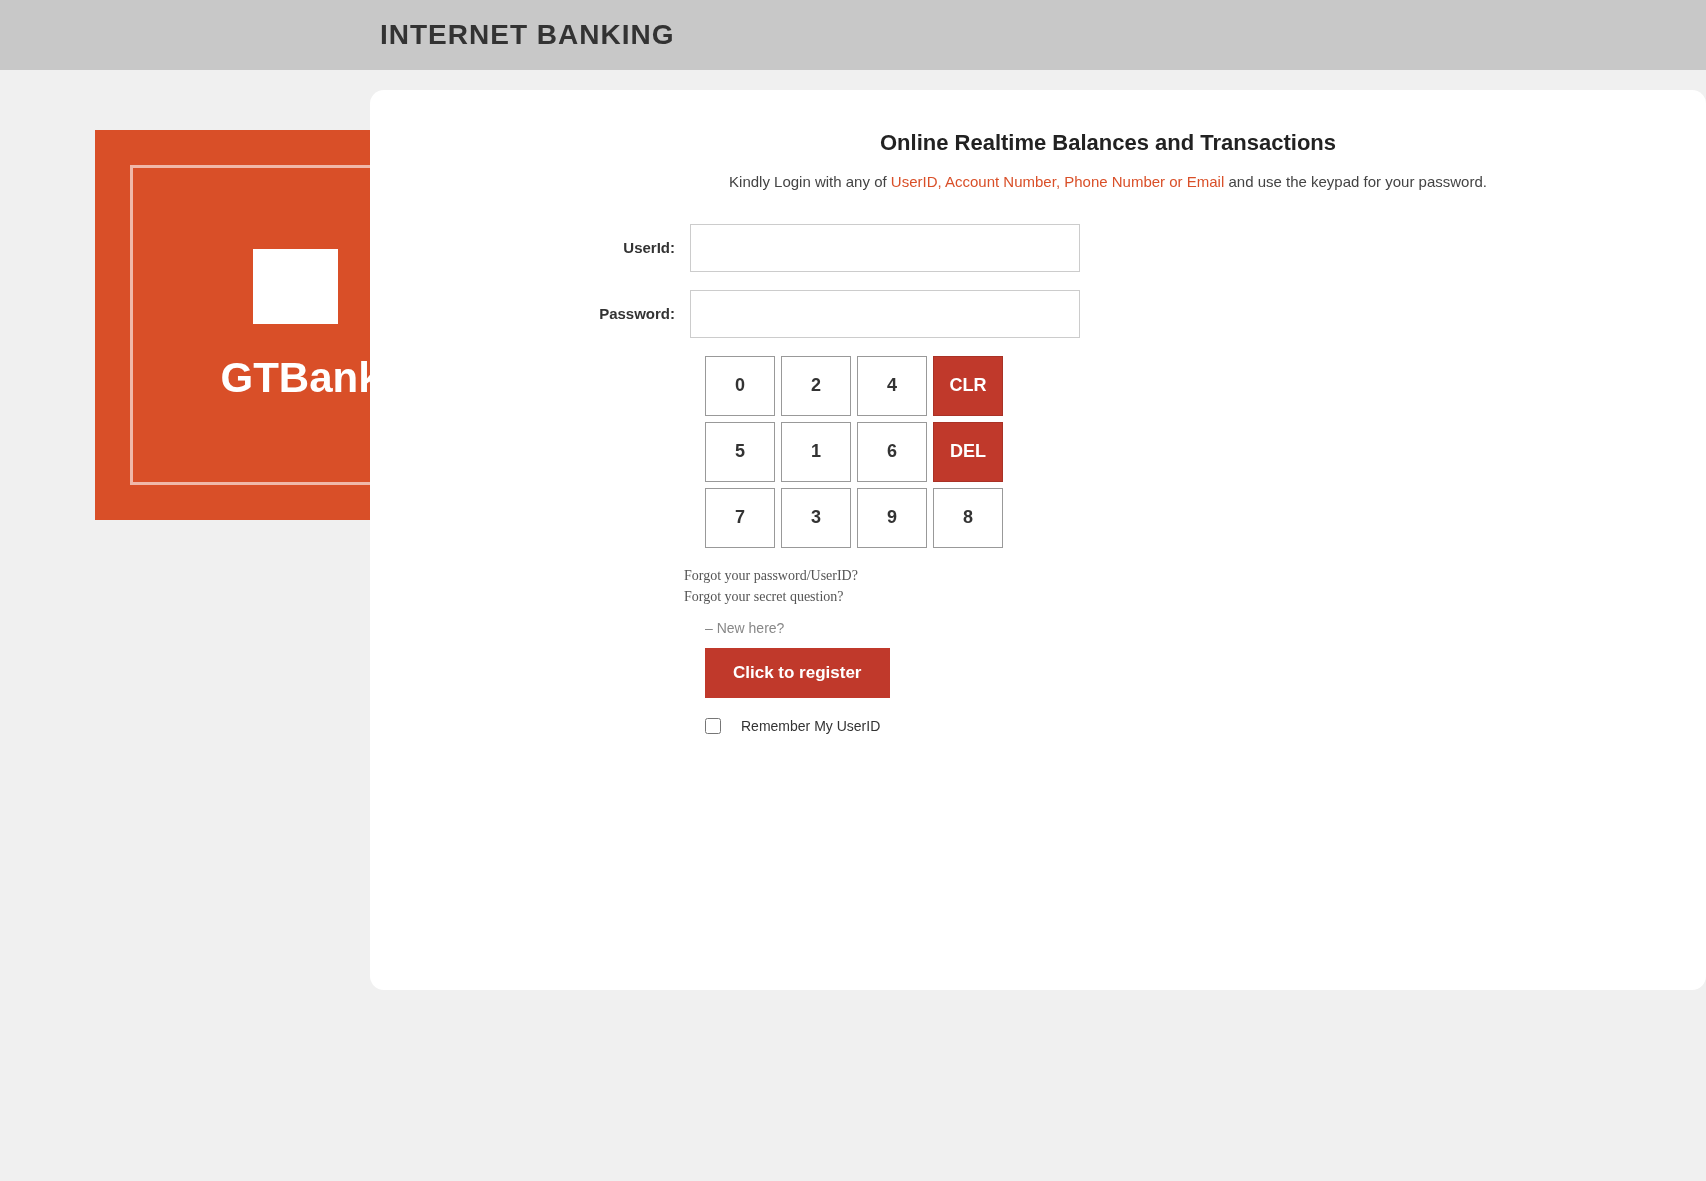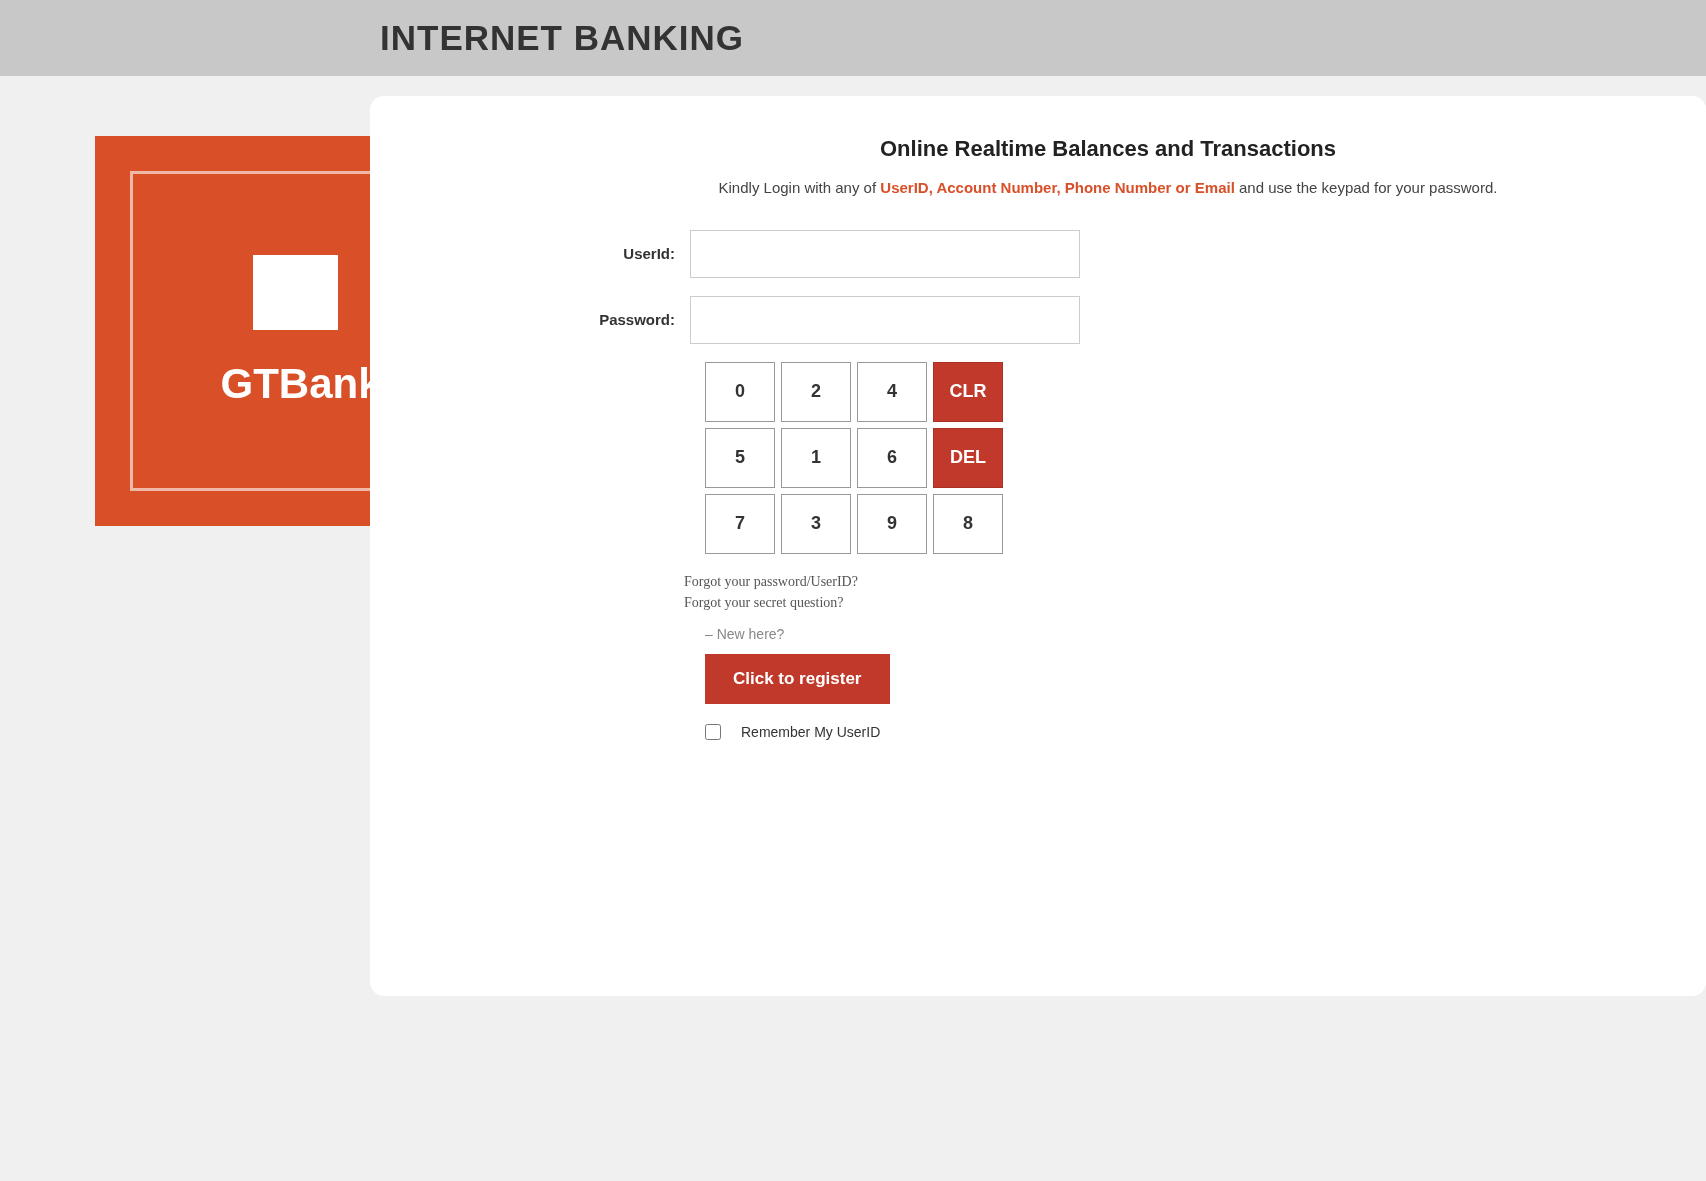--- a/index.html
+++ b/index.html
@@ -19,21 +19,21 @@
     
     .header-bar {
       background: #c8c8c8;
       padding: 18px 30px 18px 380px;
       min-height: 70px;
       display: flex;
       align-items: center;
     }
 
     .header-title {
-      font-size: 35px;
+      font-size: 28px;
       font-weight: 900;
       color: #333;
       letter-spacing: 1px;
       text-transform: uppercase;
     }
 
     
     .main-content {
       display: flex;
       flex-direction: row;
@@ -105,21 +105,21 @@
     .form-subtitle {
       text-align: center;
       font-size: 15px;
       color: #444;
       margin-bottom: 30px;
       line-height: 1.5;
     }
 
     .form-subtitle .highlight {
       color: #d94f28;
-      font-weight: 700;
+      font-weight: 400;
     }
 
     .form-row {
       display: flex;
       align-items: center;
       margin-bottom: 18px;
     }
 
     .form-label {
       font-size: 15px;

